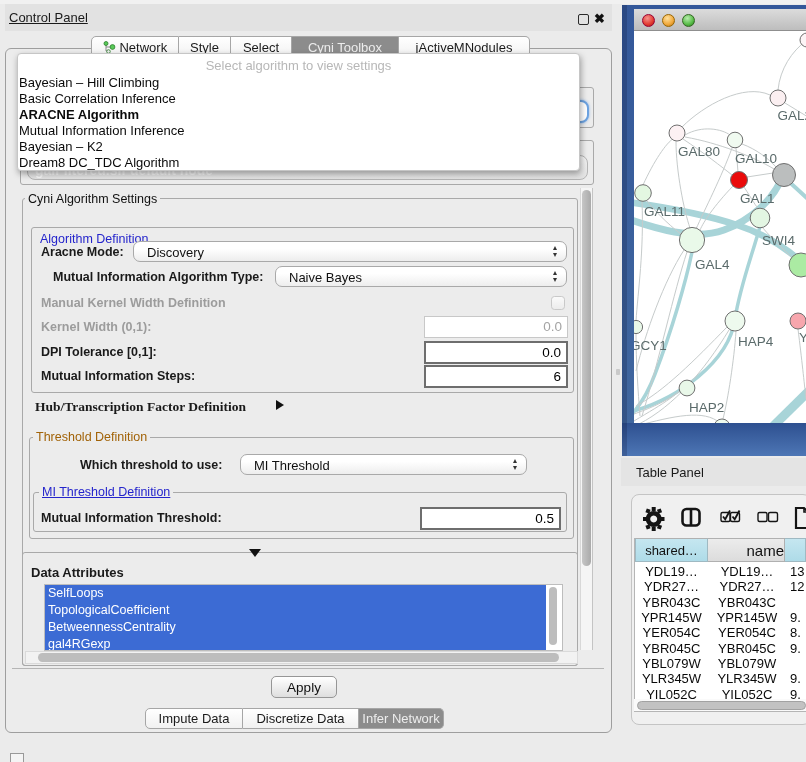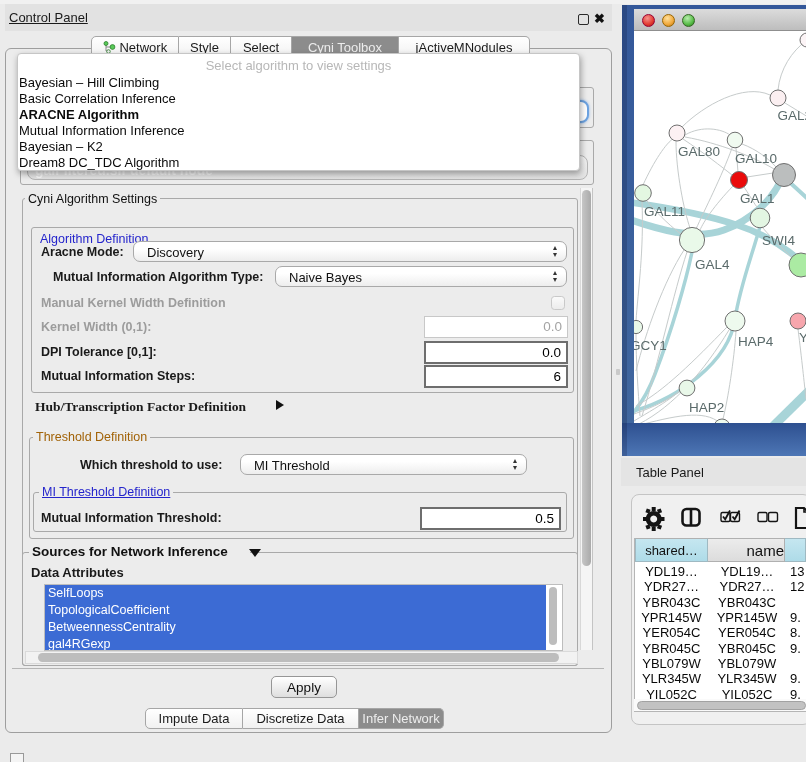--- a/index.html
+++ b/index.html
@@ -111,21 +111,20 @@
         <span class="u"></span>
         <span class="d"></span>
       </span>
 </div>
 <div class="grp" style="left:33px;top:492px;width:534px;height:40px;"></div>
 <div class="grplbl" style="left:39px;top:485px;color:#2424cc;text-decoration:underline;">MI Threshold Definition</div>
 <div class="lbl" style="left:41px;top:511px;">Mutual Information Threshold:</div>
 <div class="fld" style="left:420px;top:507px;width:141px;height:23px;border:2px solid #6e6e6e;color:#000;padding:2px 5px 0 0;">0.5</div>
 
 <div class="grp" style="left:22px;top:552px;width:556px;height:114px;"></div>
-<div class="grplbl" style="left:29px;top:545px;font-weight:bold;color:#111;font-size:13.5px;padding-right:22px;">Sources for Network Inference</div>
 <div class="abs" style="left:249px;top:549px;width:0;height:0;border-left:6px solid transparent;border-right:6px solid transparent;border-top:8px solid #111;"></div>
 <div class="lbl" style="left:31px;top:565px;font-size:13px;">Data Attributes</div>
 
 <div class="abs" style="left:44px;top:584px;width:519px;height:67px;background:#fff;border:1px solid #bdbdbd;"></div>
 <div class="abs" style="left:45px;top:585px;width:501px;height:65px;background:#3c6bd4;color:#fff;font-size:12.5px;line-height:17px;padding-left:3px;overflow:hidden;">SelfLoops<br>TopologicalCoefficient<br>BetweennessCentrality<br>gal4RGexp</div>
 <div class="abs" style="left:549px;top:587px;width:8px;height:58px;background:#bdbdbd;border-radius:4px;"></div>
 
 <div class="abs" style="left:25px;top:651px;width:553px;height:13px;background:#f2f2f2;border:1px solid #dadada;"></div>
 <div class="abs" style="left:38px;top:653px;width:521px;height:9px;background:#bdbdbd;border-radius:4.5px;"></div>
 

